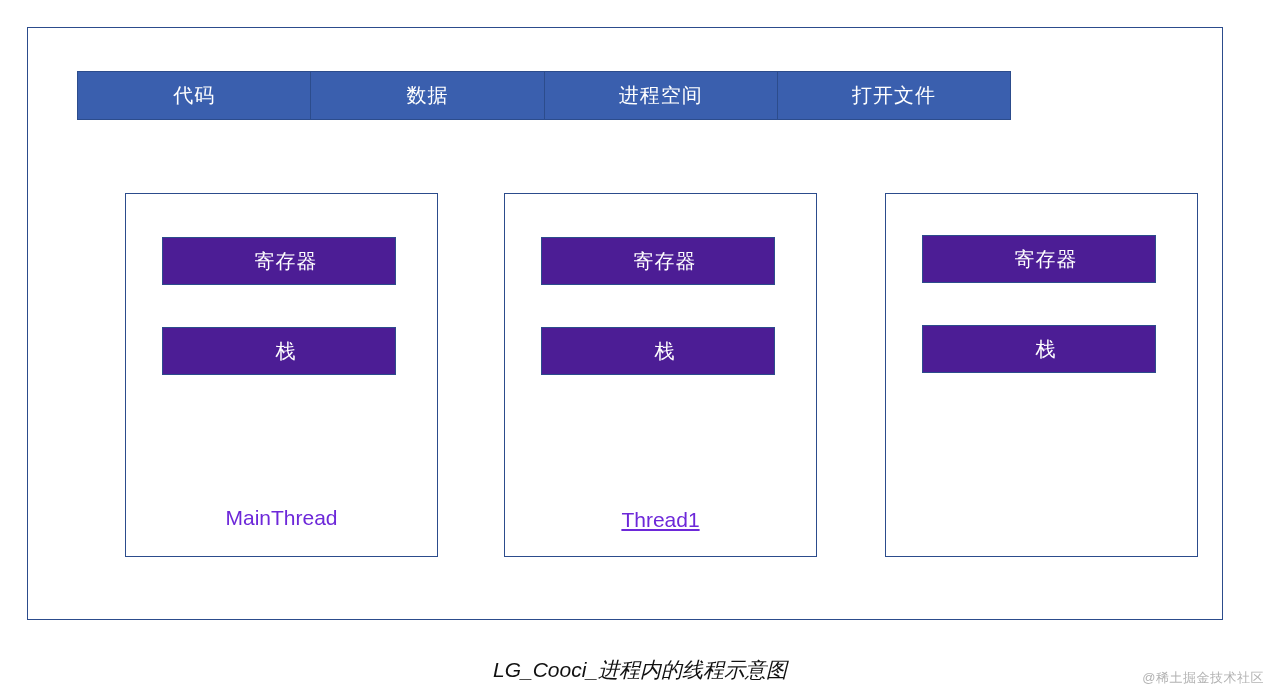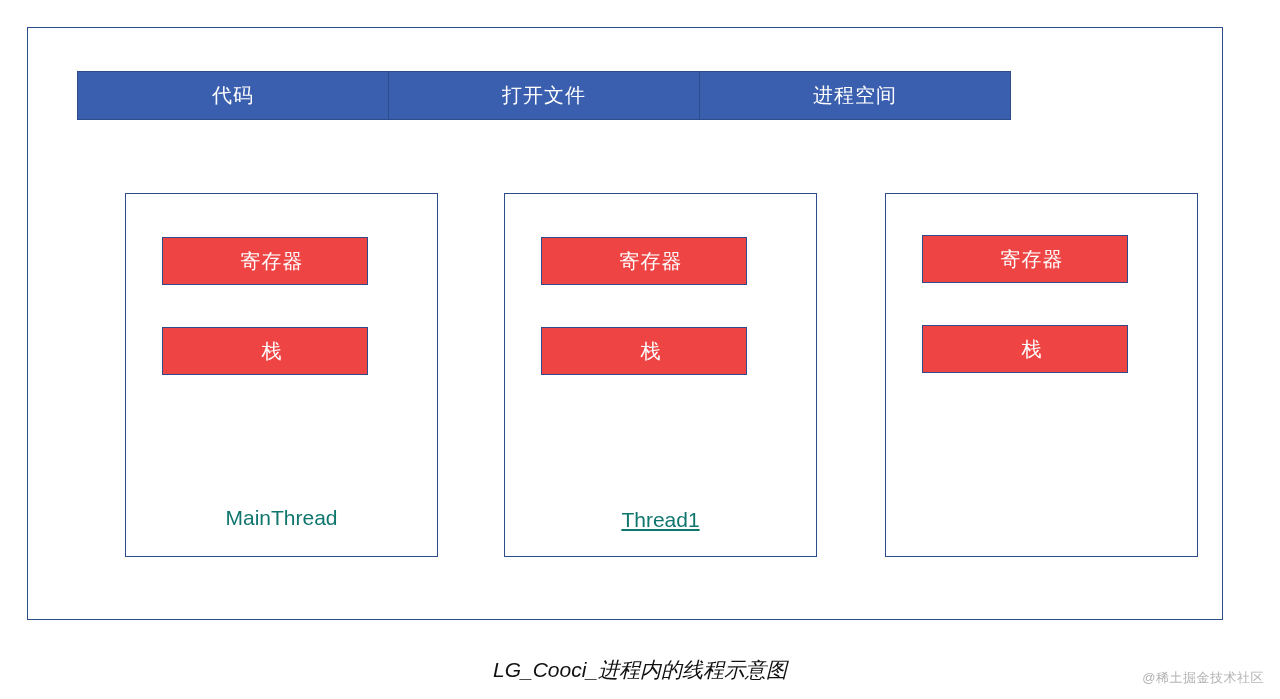--- a/index.html
+++ b/index.html
@@ -69,44 +69,44 @@
     box-sizing: border-box;
     background: #ffffff;
   }
   .thread-1 { left: 125px; }
   .thread-2 { left: 504px; }
   .thread-3 { left: 885px; }
 
   .thread-box {
     position: absolute;
     left: 36px;
-    width: 206px;
+    width: 234px;
     height: 48px;
-    background: #ef4444;
+    background: #4c1d95;
     border: 1px solid #2c4c8c;
     box-sizing: border-box;
     display: flex;
     align-items: center;
     justify-content: center;
     color: #ffffff;
     font-size: 20px;
     letter-spacing: 1px;
     padding-left: 14px;
   }
   .box-register { top: 43px; }
   .box-stack { top: 133px; }
 
   .thread-label {
     position: absolute;
     left: 0;
     right: 0;
     top: 312px;
     text-align: center;
     font-size: 21px;
-    color: #0f766e;
+    color: #6d28d9;
   }
 
   
   .thread-2 .thread-label { top: 314px; text-decoration: underline; }
   .thread-3 .box-register { top: 41px; }
   .thread-3 .box-stack { top: 131px; }
   .thread-3 .thread-label { top: 310px; }
 
   
   .caption {
@@ -133,22 +133,23 @@
 </style>
 </head>
 <body>
 
 <div id="canvas">
 
   <div class="process-frame"></div>
 
   <div class="segments">
     <div class="segment">代码</div>
+    <div class="segment">数据</div>
+    <div class="segment">进程空间</div>
     <div class="segment">打开文件</div>
-    <div class="segment">进程空间</div>
   </div>
 
   <div class="thread thread-1">
     <div class="thread-box box-register">寄存器</div>
     <div class="thread-box box-stack">栈</div>
     <div class="thread-label">MainThread</div>
   </div>
 
   <div class="thread thread-2">
     <div class="thread-box box-register">寄存器</div>

